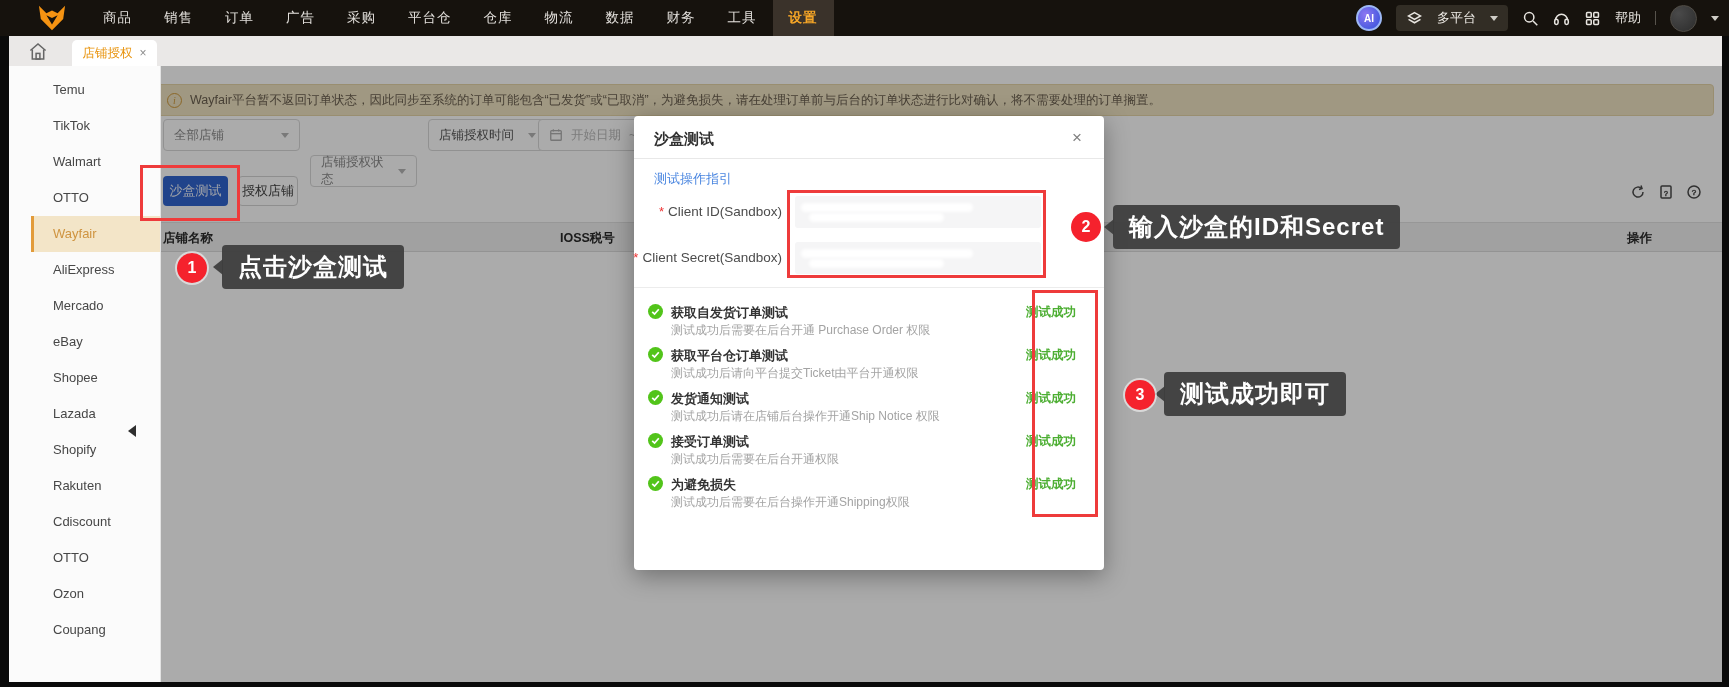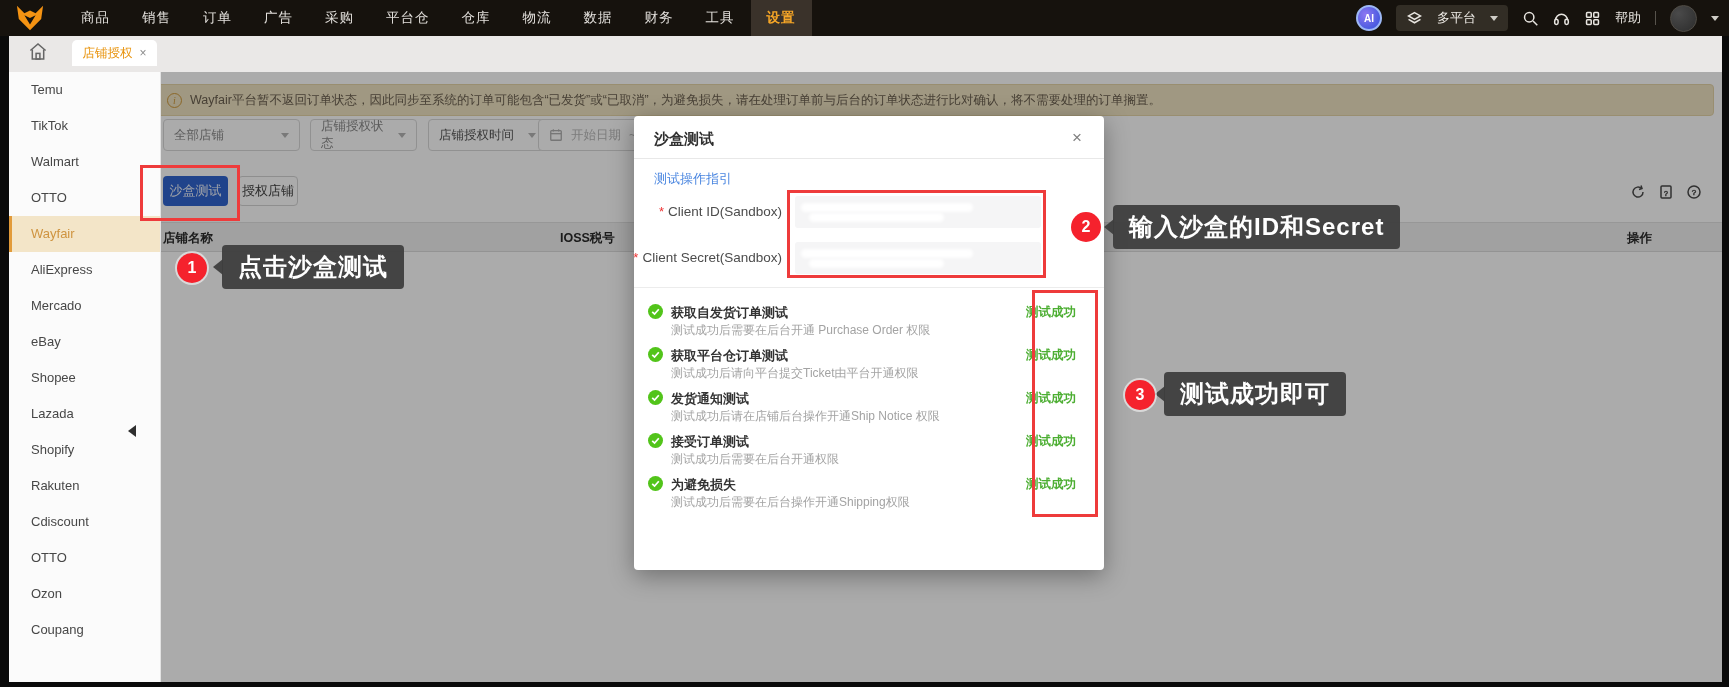--- a/index.html
+++ b/index.html
@@ -1,18 +1,18 @@
 <!DOCTYPE html>
 <html><head>
 <meta charset="utf-8">
 <style>
   * { margin:0; padding:0; box-sizing:border-box; }
   html,body { width:1729px; height:687px; overflow:hidden; background:#000; }
   body { font-family:"Liberation Sans","DejaVu Sans",sans-serif; position:relative; }
-  .abs { position:absolute; }
+  .abs { position:absolute;padding-left:22px; }
 
   
   .strip { position:absolute; background:#0a0a0a; z-index:200; }
   #strip-left  { left:0; top:36px; width:9px;  bottom:0; }
   #strip-right { right:0; top:36px; width:7px; bottom:0; }
   #strip-bottom{ left:0; right:0; bottom:0; height:5px; }
 
   
   #topbar { left:0; top:0; width:1729px; height:36px; background:#16120d; z-index:210; display:flex; align-items:center; }
   #logo { width:30px; height:28px; margin-left:15px; flex:0 0 auto; }
@@ -22,21 +22,21 @@
   #topright { position:absolute; right:10px; top:0; height:36px; display:flex; align-items:center; gap:14px; }
   #ai-badge { width:26px; height:26px; border-radius:50%; background:radial-gradient(circle at 35% 35%, #8e78f2, #4b5be0 70%); border:2px solid #9db8f5; color:#fff; font-size:10px; font-weight:bold; display:flex; align-items:center; justify-content:center; }
   #platform-pill { height:26px; background:#322d25; border-radius:4px; display:flex; align-items:center; gap:14px; padding:0 10px; color:#f0ede8; font-size:13px; }
   .caret { width:0; height:0; border-left:4px solid transparent; border-right:4px solid transparent; border-top:5px solid #cfccc6; }
   .tb-icon { width:17px; height:17px; stroke:#e8e5e0; fill:none; stroke-width:1.8; }
   #help-label { color:#e8e5e0; font-size:13px; }
   .tb-divider { width:1px; height:14px; background:#57534c; }
   #avatar { width:27px; height:27px; border-radius:50%; background:radial-gradient(circle at 30% 30%, #4a4a4a, #2c2c2c); border:1px solid #514d46; }
 
   
-  #tabbar { left:9px; top:36px; width:1713px; height:36px; background:#eae8e7; z-index:205; }
+  #tabbar { left:9px; top:36px; width:1713px; height:30px; background:#eae8e7; z-index:205; }
   #home-btn { position:absolute; left:18px; top:6px; width:22px; height:19px; color:#666; }
   #active-tab { position:absolute; left:63px; top:4px; width:85px; height:26px; background:#fff; border-radius:5px 5px 0 0; display:flex; align-items:center; justify-content:center; gap:7px; }
   #active-tab .tlabel { color:#e8930c; font-size:12.5px; }
   #active-tab .tclose { color:#8c8c8c; font-size:12px; }
 
   
   #sidebar { left:9px; top:66px; width:152px; bottom:5px; background:#fbfbfb; border-right:1px solid #e3e3e3; z-index:60; padding-top:6px; }
   .side-item { height:36px; line-height:36px; padding-left:22px; font-size:13px; color:#474747; cursor:pointer; }
   .side-item.active { background:#f3e5c8; color:#cf9440; border-left:3px solid #e29b3a; padding-left:19px; }
   #collapse-handle { position:absolute; left:128px; top:412px; width:12px; height:38px; z-index:65; display:flex; align-items:center; }
@@ -46,21 +46,21 @@
   #main { left:137px; top:66px; width:1585px; bottom:5px; background:#ffffff; z-index:10; }
   #overlay { position:absolute; left:137px; top:66px; width:1585px; bottom:5px; background:rgba(0,0,0,0.33); z-index:40; }
 
   #banner { position:absolute; left:17px; top:18px; width:1560px; height:32px; background:#efe3c2; border:1px solid #e4d4a8; border-radius:4px; display:flex; align-items:center; gap:8px; padding:0 12px; }
   #banner .info-ic { width:15px; height:15px; border-radius:50%; border:1.5px solid #cf9a3c; color:#cf9a3c; font-size:10px; display:flex; align-items:center; justify-content:center; flex:0 0 auto; font-style:italic; font-family:"Liberation Serif",serif; }
   #banner .btext { color:#6b6050; font-size:12.5px; white-space:nowrap; overflow:hidden; }
 
   .filter-box { position:absolute; top:53px; height:32px; background:#fff; border:1px solid #d9d9d9; border-radius:4px; display:flex; align-items:center; padding:0 10px; font-size:12.5px; color:#8a8a8a; justify-content:space-between; }
   .filter-box .dcaret { width:0; height:0; border-left:4px solid transparent; border-right:4px solid transparent; border-top:5px solid #b5b5b5; margin-left:8px; }
   #f-shop { left:26px;  width:137px; }
-  #f-status { left:173px; width:107px; }
+  #f-status { left:173px; width:107px;margin-top:36px; }
   #f-time { left:291px; width:119px; color:#555; }
   #f-date { left:401px; width:240px; gap:8px; justify-content:flex-start; color:#b8b8b8; }
   .cal-ic { width:14px; height:14px; stroke:#b0b0b0; fill:none; stroke-width:1.5; }
 
   .btn { position:absolute; top:110px; height:30px; border-radius:4px; font-size:13px; display:flex; align-items:center; justify-content:center; cursor:pointer; }
   #btn-sandbox { left:26px; width:65px; background:#3064cf; color:#eef2fb; }
   #btn-auth { left:101px; width:60px; background:#fff; border:1px solid #d4d4d4; color:#444; }
 
   .util-icons { position:absolute; top:118px; right:20px; display:flex; gap:12px; color:#4a4a4a; }
   .util-icons svg { width:16px; height:16px; stroke:#4a4a4a; fill:none; stroke-width:1.5; }

